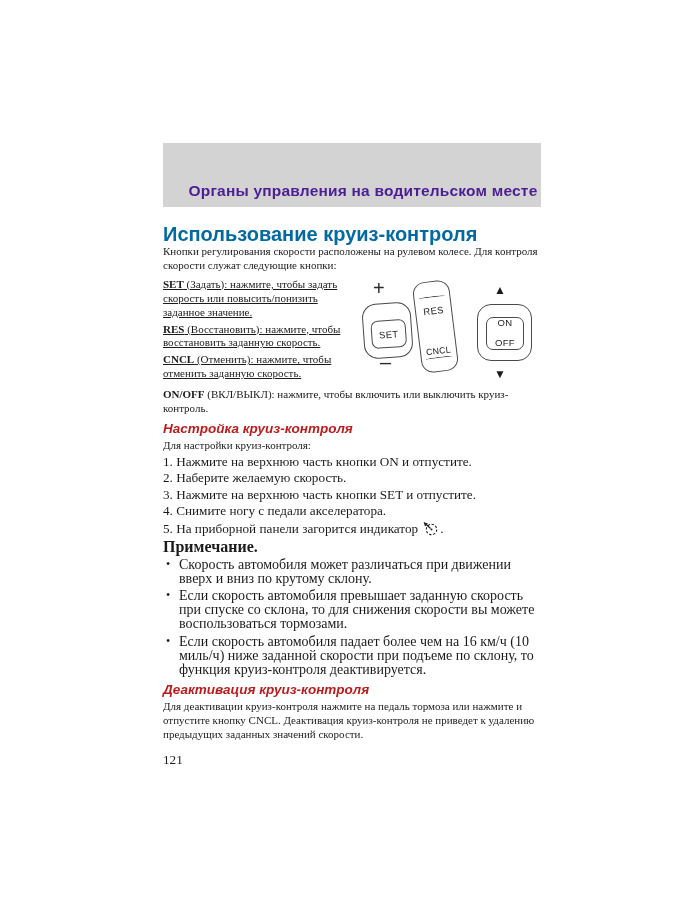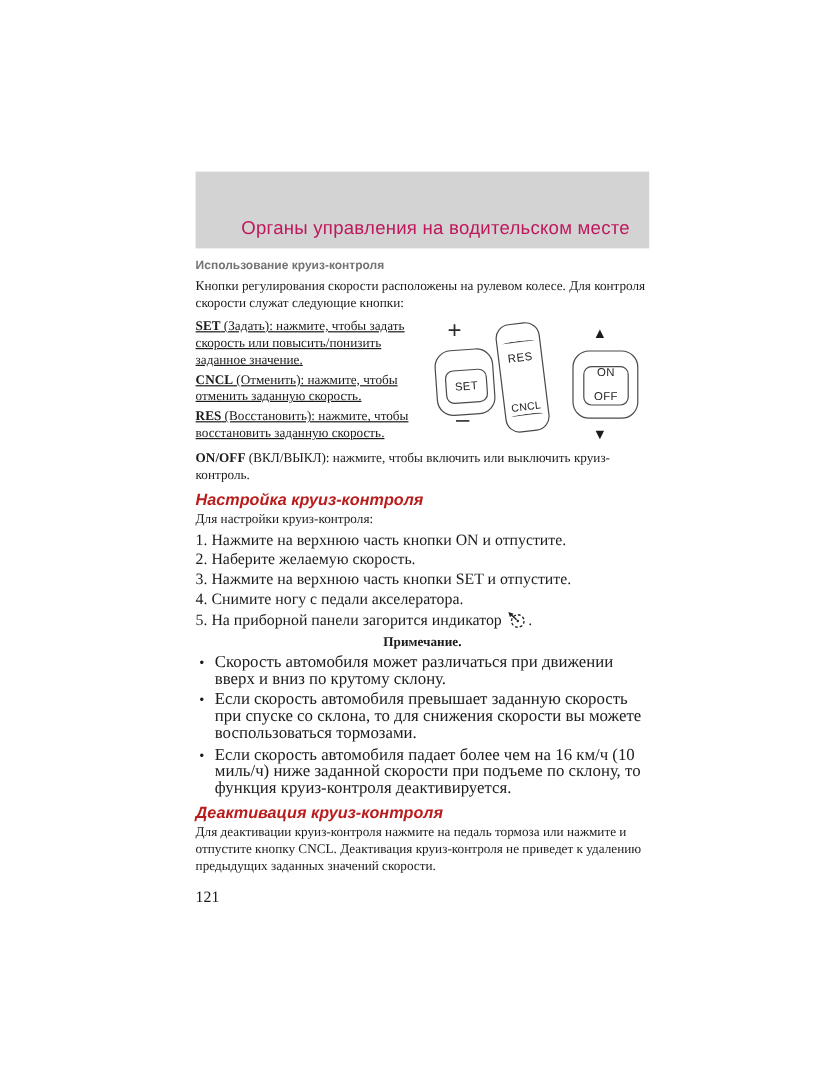--- a/index.html
+++ b/index.html
@@ -14,38 +14,38 @@
   .content { position:absolute; left:163px; top:143px; width:378px; }
 
   .header-bar {
     background:#d3d3d3;
     height:64px;
     display:flex; align-items:flex-end; justify-content:center;
     padding-bottom:7px; padding-left:22px;
   }
   .header-title {
     font-family:"Liberation Sans", sans-serif;
-    font-weight:normal; font-size:15.5px; color:#be185d;
+    font-weight:bold; font-size:15.5px; color:#4c1d95;
     letter-spacing:0.2px; white-space:nowrap;
   }
 
   h2.sect {
     font-family:"Liberation Sans", sans-serif;
-    font-size:10px; font-weight:bold; color:#737373;
-    margin-top:7px; line-height:16px;
+    font-size:20px; font-weight:bold; color:#0369a1;
+    margin-top:19px; line-height:16px;
   }
   h3.subsect {
     font-family:"Liberation Sans", sans-serif;
     font-size:13.5px; font-weight:bold; font-style:italic; color:#b91c1c;
     margin-top:5px; line-height:15px;
   }
   p.body { font-size:11px; line-height:13.9px; margin-top:3px; }
   p.step { font-size:13.2px; line-height:13.9px; margin-top:2.5px; }
   .term { font-weight:bold; }
-  p.note-head { font-size:11px; font-weight:bold; margin-top:4px; line-height:14px;text-align:center; }
+  p.note-head { font-size:16px; font-weight:bold; margin-top:4px; line-height:14px; }
 
   .media-row { display:flex; margin-top:2px; }
   .text-col { width:190px; flex:none;text-decoration:underline; }
   .text-col p.body { margin-top:3px; }
 
   
   .diagram { position:relative; width:190px; height:104px; margin-left:auto; margin-top:6px; flex:none; }
   .draw { border:1.4px solid #4a4a4a; position:absolute; background:#fff; }
   .plus  { position:absolute; left:20px; top:-4px; font-family:"Liberation Sans",sans-serif; font-size:20px; color:#2a2a2a; }
   .minus { position:absolute; left:27px; top:70px; font-family:"Liberation Sans",sans-serif; font-size:20px; color:#2a2a2a; }
@@ -85,22 +85,22 @@
     <div class="header-bar">
       <span class="header-title">Органы управления на водительском месте</span>
     </div>
 
     <h2 class="sect">Использование круиз-контроля</h2>
     <p class="body">Кнопки регулирования скорости расположены на рулевом колесе. Для контроля скорости служат следующие кнопки:</p>
 
     <div class="media-row">
       <div class="text-col">
         <p class="body"><span class="term">SET</span><span> (Задать): нажмите, чтобы задать скорость или повысить/понизить заданное значение.</span></p>
+        <p class="body"><span class="term">RES</span><span> (Восстановить): нажмите, чтобы восстановить заданную скорость.</span></p>
         <p class="body"><span class="term">CNCL</span><span> (Отменить): нажмите, чтобы отменить заданную скорость.</span></p>
-        <p class="body"><span class="term">RES</span><span> (Восстановить): нажмите, чтобы восстановить заданную скорость.</span></p>
       </div>
 
       <div class="diagram">
         <span class="plus">+</span>
         <div class="draw set-outer">
           <div class="btn-inner set-inner">
             <span>SET</span>
           </div>
         </div>
         <span class="minus">–</span>

